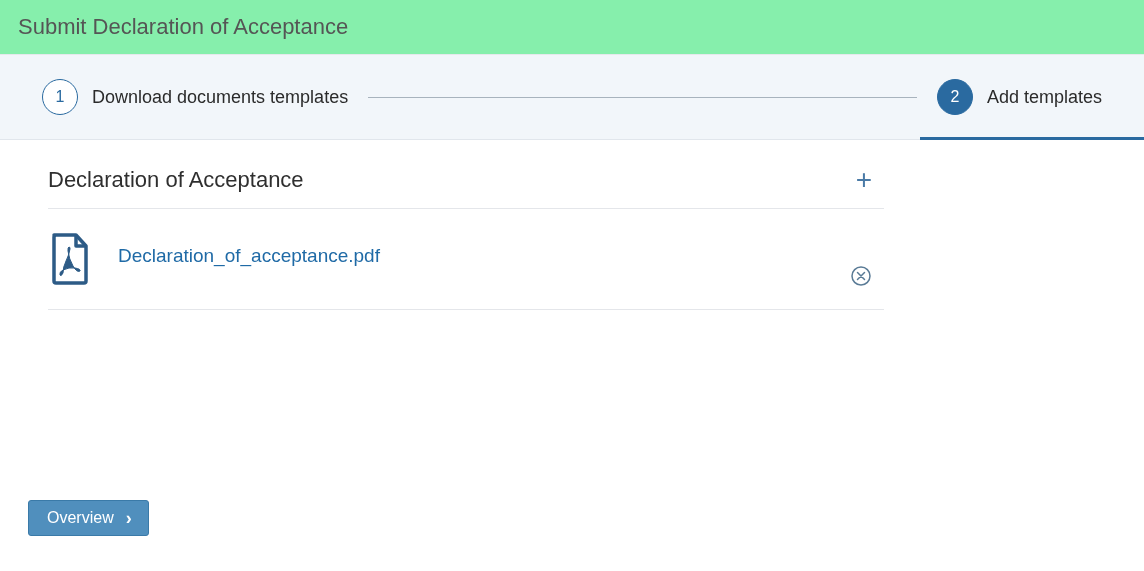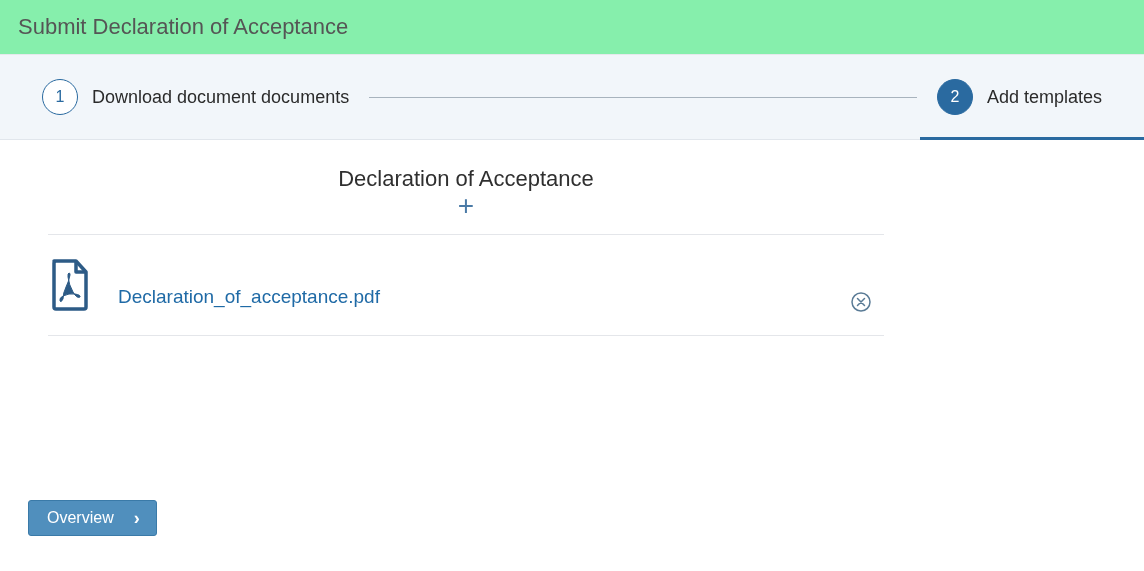--- a/index.html
+++ b/index.html
@@ -73,39 +73,38 @@
       padding: 12px 28px 0 48px;
       position: relative;
       width: 912px;
     }
     .section-header {
       display: flex;
       align-items: center;
       justify-content: space-between;
       padding: 14px 0 14px 0;
       border-bottom: 1px solid #e4e6ea;
-      flex-direction: column;
     }
     .section-title {
       font-size: 22px;
       font-weight: 500;
       color: #2f2f2f;
     }
     .add-button {
       color: #4a7aa6;
       font-size: 28px;
       font-weight: 300;
       cursor: pointer;
       padding: 0 12px;
       line-height: 1;
       user-select: none;
     }
     .file-row {
       display: flex;
-      align-items: flex-end;
+      align-items: center;
       padding: 24px 0;
       border-bottom: 1px solid #e4e6ea;
       position: relative;
     }
     .pdf-icon {
       width: 42px;
       height: 52px;
       flex-shrink: 0;
     }
     .file-link {
@@ -130,40 +129,40 @@
     }
     .overview-btn {
       background: #508fbd;
       color: #fff;
       border: 1px solid #3a7aa8;
       border-radius: 3px;
       padding: 8px 16px 8px 18px;
       font-size: 16px;
       display: inline-flex;
       align-items: center;
-      gap: 20px;
+      gap: 12px;
       cursor: pointer;
     }
     .chevron-right {
       font-size: 18px;
       font-weight: bold;
       line-height: 1;
     }
   </style>
 </head>
 <body>
 
 <div class="page-header">
   <span>Submit Declaration of Acceptance</span>
 </div>
 
 <div class="wizard">
   <div class="wizard-step">
     <div class="step-circle inactive">1</div>
-    <div class="step-label">Download document documents</div>
+    <div class="step-label">Download documents templates</div>
   </div>
   <div class="wizard-connector"></div>
   <div class="wizard-step">
     <div class="step-circle active">2</div>
     <div class="step-label">Add templates</div>
   </div>
   <div class="active-indicator"></div>
 </div>
 
 <div class="content">

